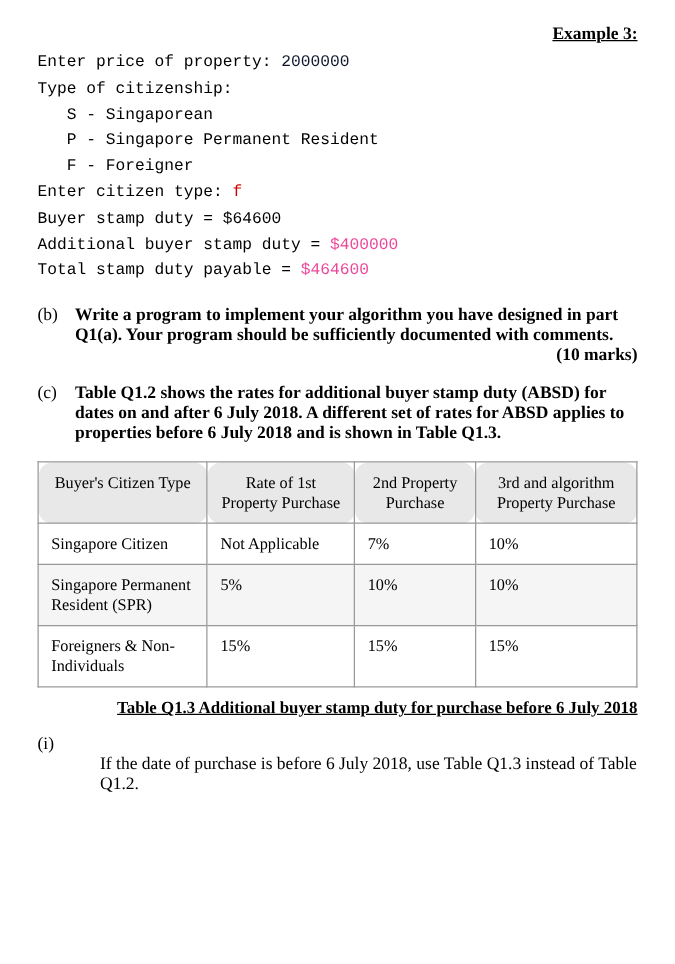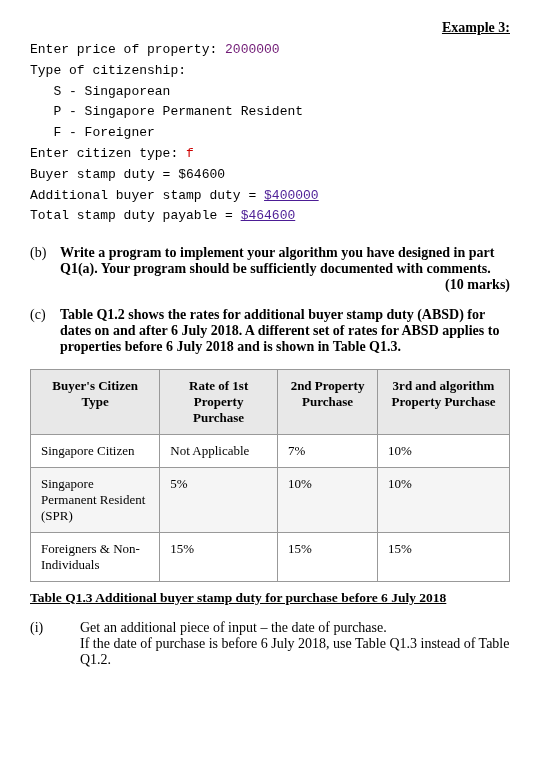--- a/index.html
+++ b/index.html
@@ -20,28 +20,27 @@
       text-decoration: underline;
       margin-bottom: 4px;
       text-align: right;
     }
     .code-block {
       font-family: 'Courier New', Courier, monospace;
       font-size: 13px;
       line-height: 1.6;
     }
     .code-highlight-blue {
-      color: #701a75;
+      color: #0f172a;
     }
     .code-highlight-red {
       color: #cc0000;
     }
     .code-highlight-green {
-      color: #4c1d95;
-      text-decoration: underline;
+      color: #ec4899;
     }
     .question-part {
       margin-bottom: 14px;
     }
     .question-label {
       display: flex;
       align-items: flex-start;
       gap: 10px;
     }
     .q-letter {
@@ -64,27 +63,28 @@
       border-collapse: collapse;
       font-size: 13px;
     }
     table th, table td {
       border: 1px solid #999;
       padding: 8px 10px;
       vertical-align: top;
     }
     table th {
       background: #e8e8e8;
-      font-weight: bold;
+      font-weight: normal;
+      border-radius: 11px;
     }
     table tr:nth-child(even) td {
       background: #f5f5f5;
     }
     .table-caption {
-      text-align: left;
+      text-align: right;
       font-weight: bold;
       text-decoration: underline;
       margin-top: 8px;
       font-size: 13.5px;
     }
     .sub-item {
       display: flex;
       gap: 20px;
       margin-top: 8px;
     }
@@ -164,17 +164,17 @@
     </table>
     <div class="table-caption">Table Q1.3 Additional buyer stamp duty for purchase before 6 July 2018</div>
   </div>
 </div>
 
 <div class="question-part">
 
   <div class="sub-item">
     <span class="sub-item-label">(i)</span>
     <div class="sub-item-content">
-      <span>Get an additional piece of input – the date of purchase.</span><br>
+      <br>
       <span>If the date of purchase is before 6 July 2018, use Table Q1.3 instead of Table Q1.2.</span>
     </div>
   </div>
 </div>
 
 </body></html>

